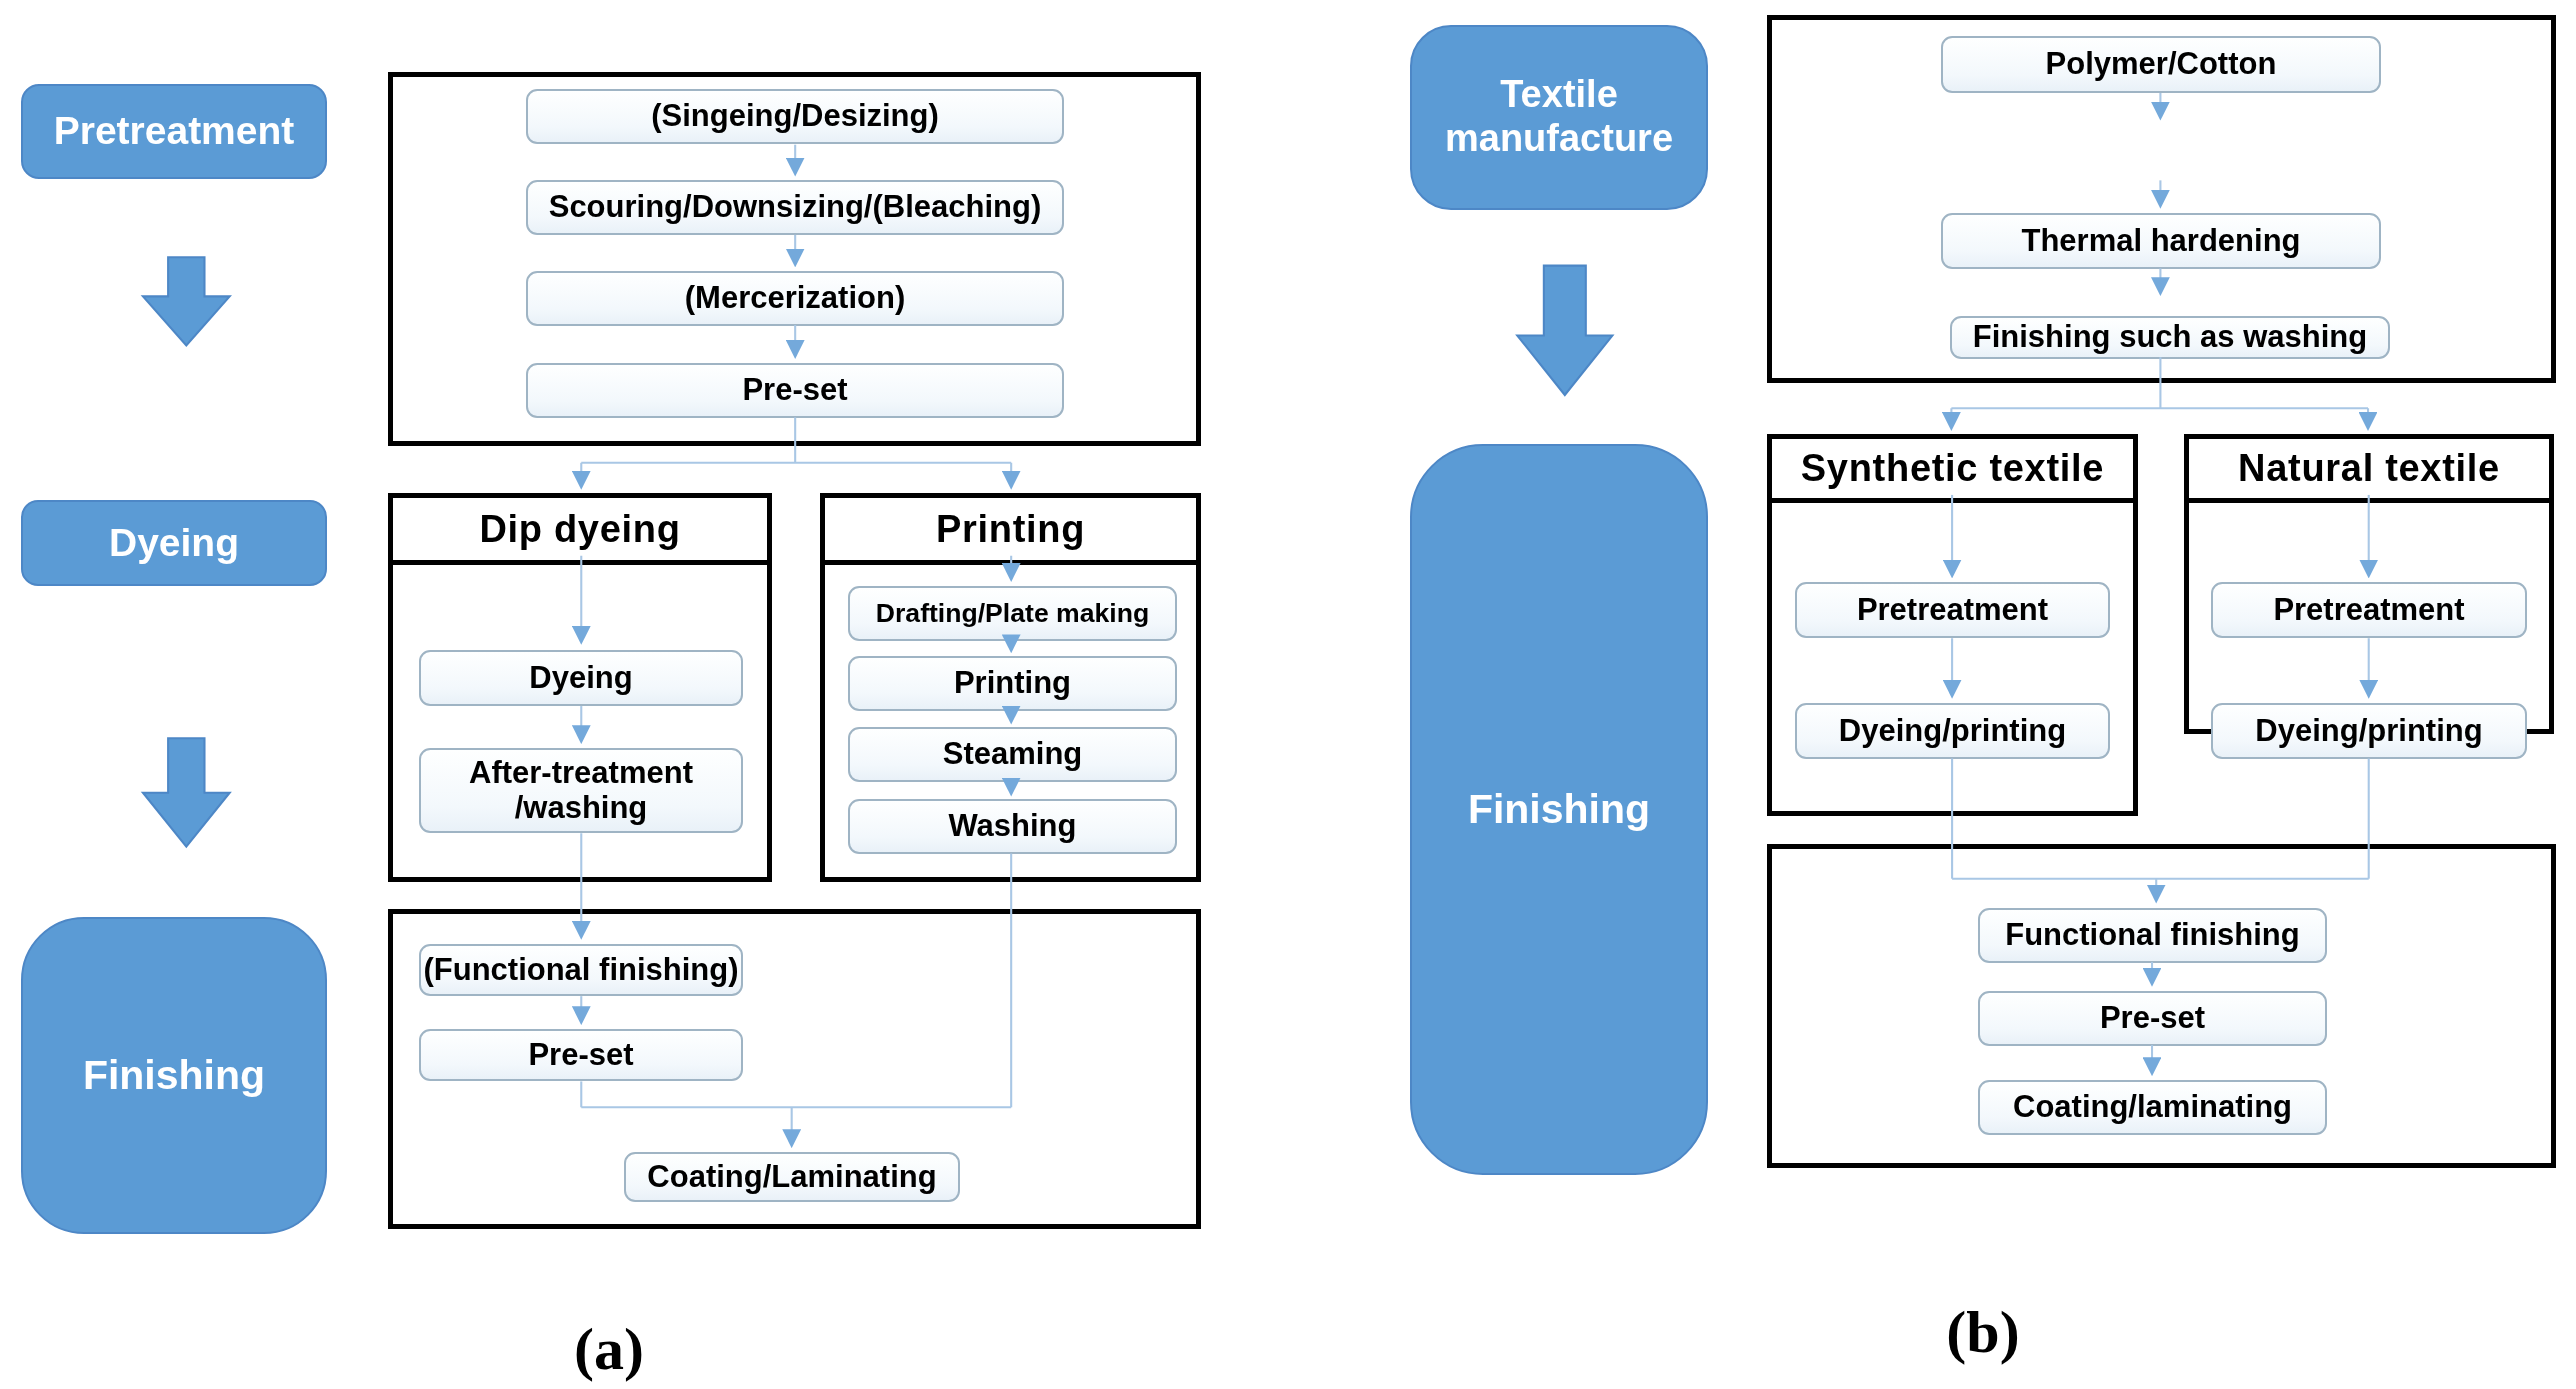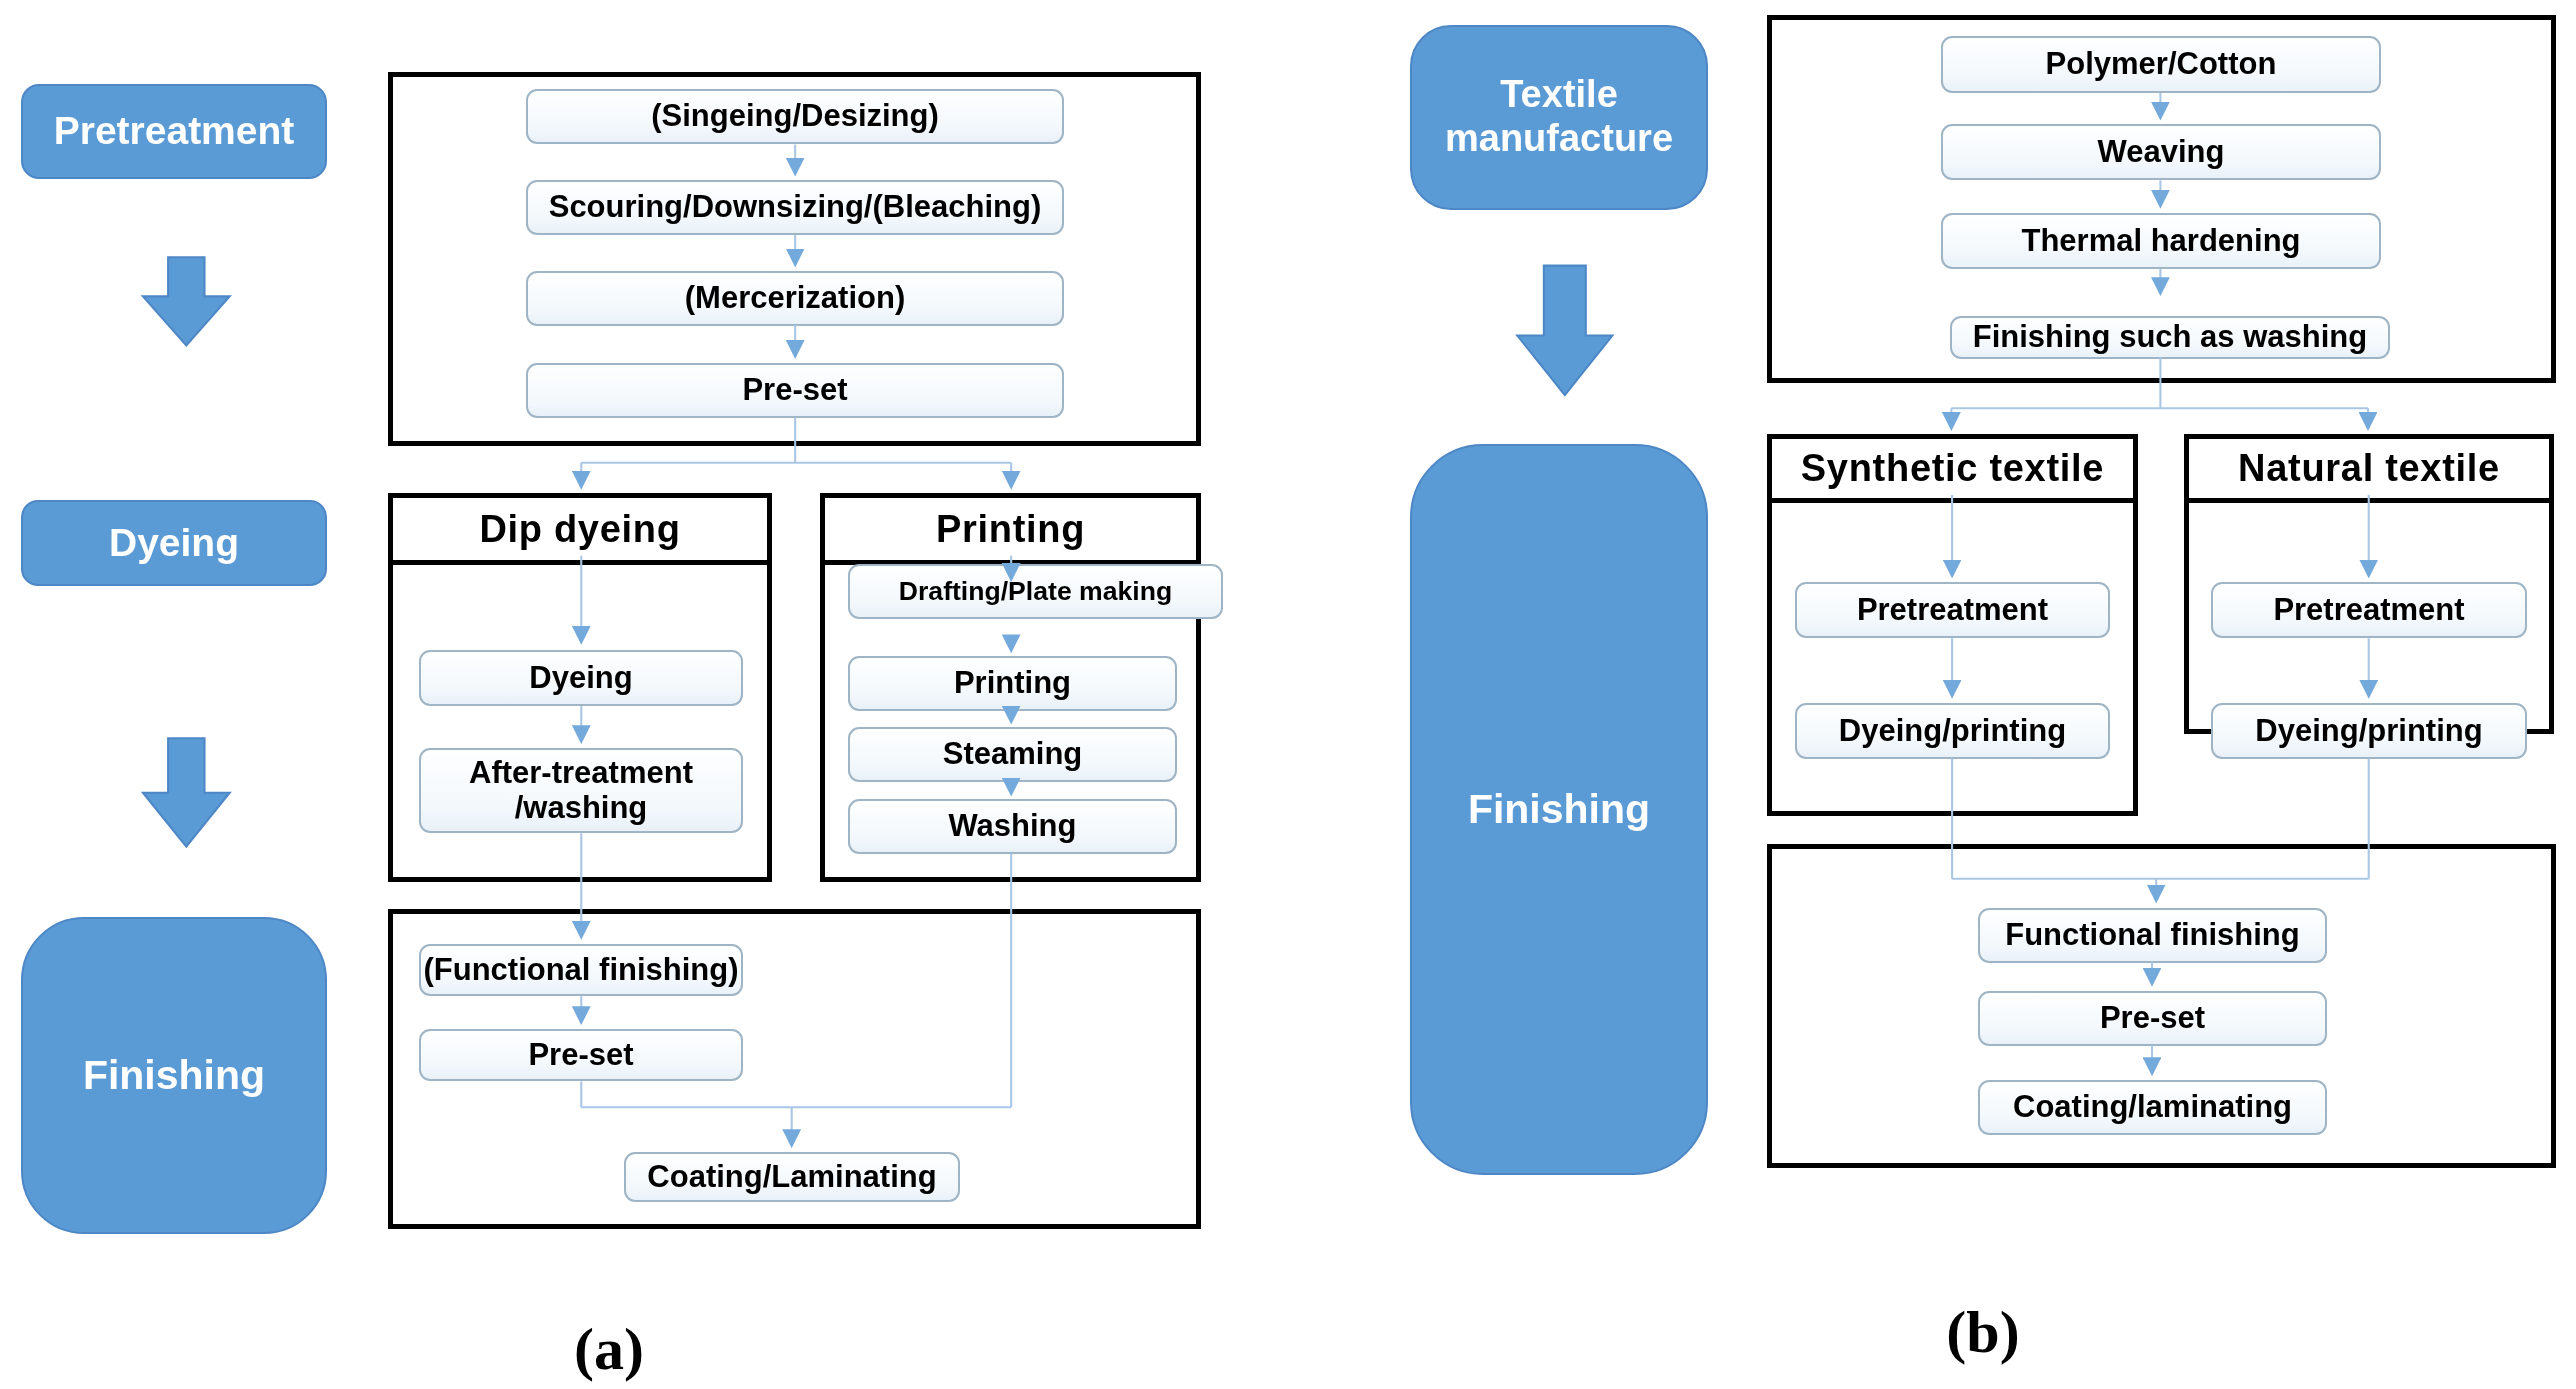--- a/index.html
+++ b/index.html
@@ -72,21 +72,21 @@
   <div class="abs step prewrap" style="left:419px;top:748px;width:324px;height:85px;">
     <span class="prewrap">After-treatment
 /washing</span>
   </div>
 
   <div class="abs outer" style="left:820px;top:493px;width:381px;height:389px;">
     <div class="boxhead hd" style="height:62px;">
       <span>Printing</span>
     </div>
   </div>
-  <div class="abs step small" style="left:848px;top:564px;width:375px;height:55px;">
+  <div class="abs step small" style="left:848px;top:586px;width:329px;height:55px;">
     <span>Drafting/Plate making</span>
   </div>
   <div class="abs step" style="left:848px;top:656px;width:329px;height:55px;">
     <span>Printing</span>
   </div>
   <div class="abs step" style="left:848px;top:799px;width:329px;height:55px;">
     <span>Washing</span>
   </div>
   <div class="abs step" style="left:848px;top:727px;width:329px;height:55px;">
     <span>Steaming</span>
@@ -112,23 +112,20 @@
 manufacture</span>
   </div>
 
   <div class="abs badge" style="left:1410px;top:444px;width:298px;height:731px;border-radius:73px;font-size:41px;">
     <span>Finishing</span>
   </div>
 
   <div class="abs outer" style="left:1767px;top:14.7px;width:789px;height:368px;"></div>
   <div class="abs step" style="left:1941px;top:36px;width:440px;height:57px;">
     <span>Polymer/Cotton</span>
-  </div>
-  <div class="abs step" style="left:1941px;top:124px;width:440px;height:56px;">
-    <span>Weaving</span>
   </div>
   <div class="abs step" style="left:1941px;top:213px;width:440px;height:56px;">
     <span>Thermal hardening</span>
   </div>
   <div class="abs step" style="left:1941px;top:316px;width:440px;height:43px;margin-left:9px;">
     <span>Finishing such as washing</span>
   </div>
 
   <div class="abs outer" style="left:1767px;top:434px;width:371px;height:382px;">
     <div class="boxhead hd" style="height:59px;">

